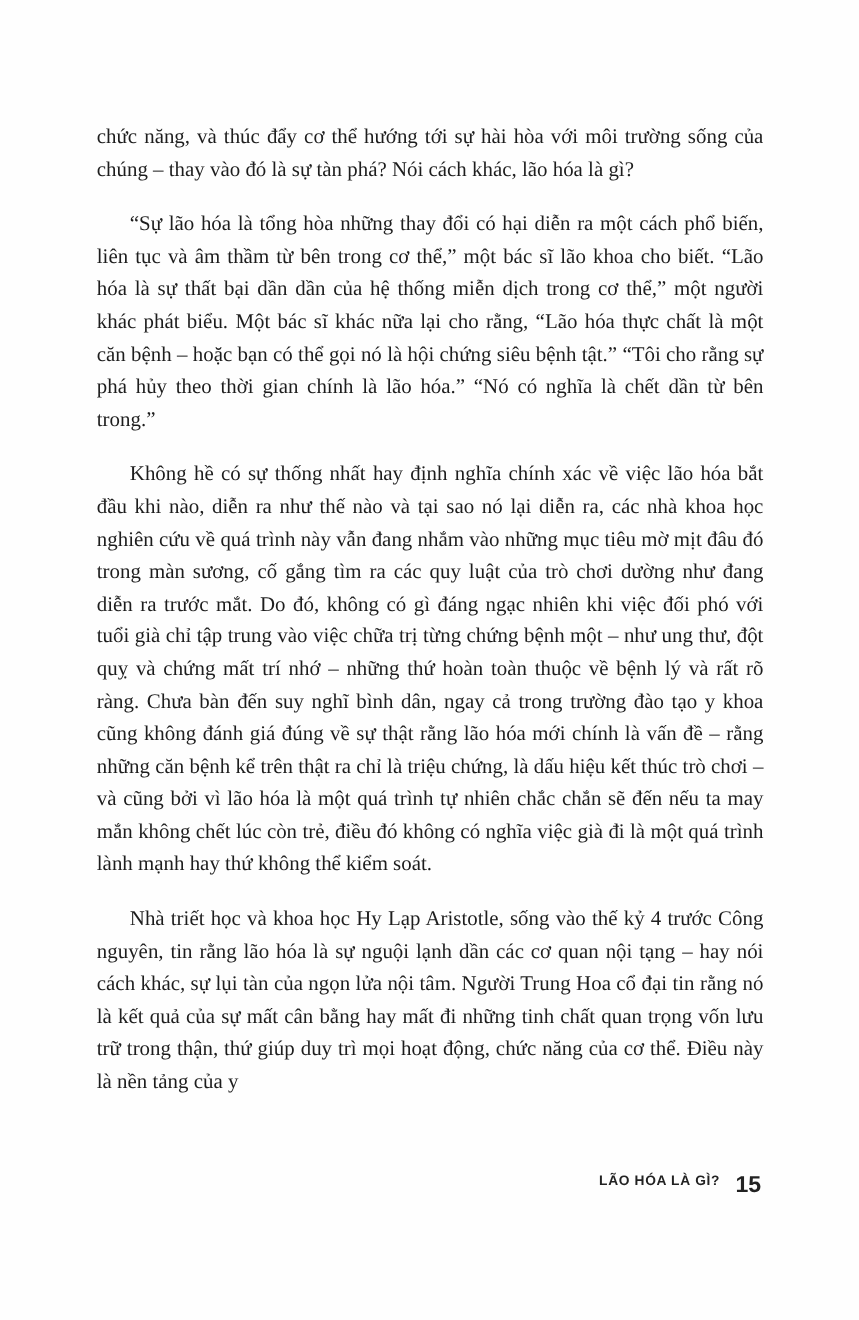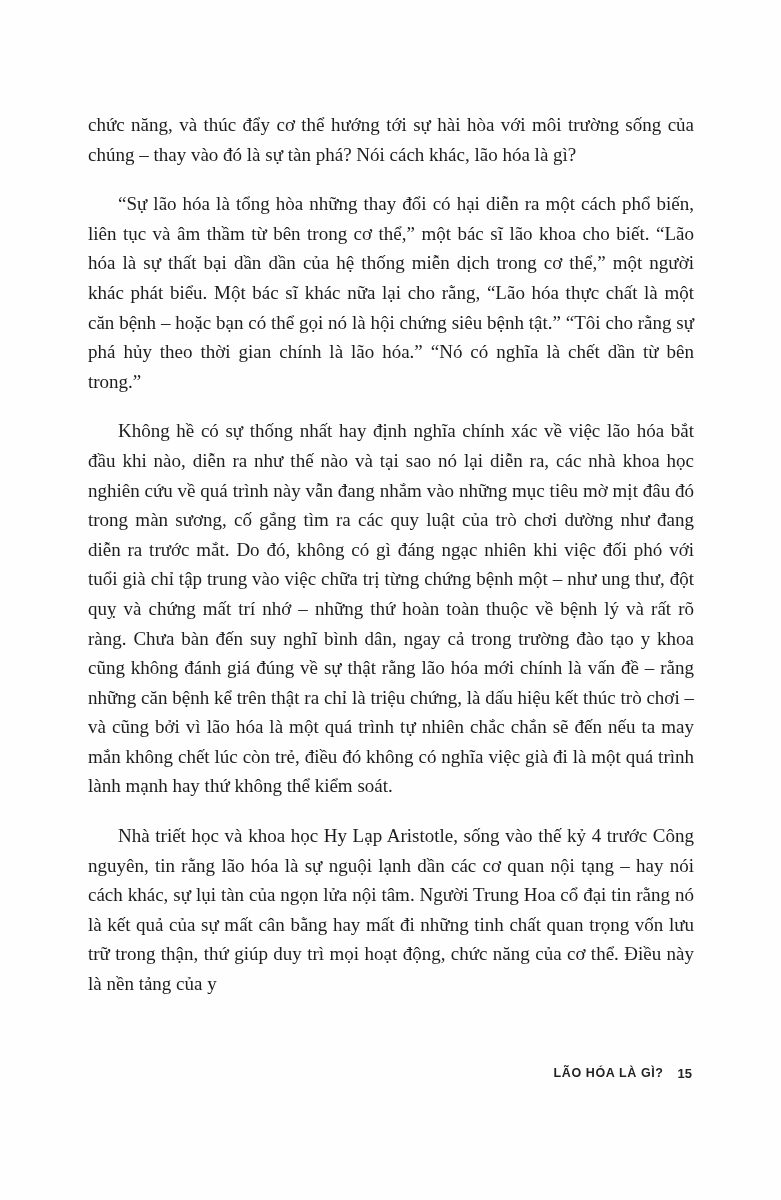--- a/index.html
+++ b/index.html
@@ -43,21 +43,21 @@
       align-items: flex-start;
       font-family: "Liberation Sans", "DejaVu Sans", sans-serif;
       color: #222222;
     }
     .running-title {
       font-size: 12.5px;
       font-weight: bold;
       letter-spacing: 0.6px;
     }
     .page-number {
-      font-size: 13px;
+      font-size: 21px;
       font-weight: bold;
       margin-left: 14px;
     }
   </style>
 </head>
 <body>
 
 <div class="page">
 
   <div class="text-block">

